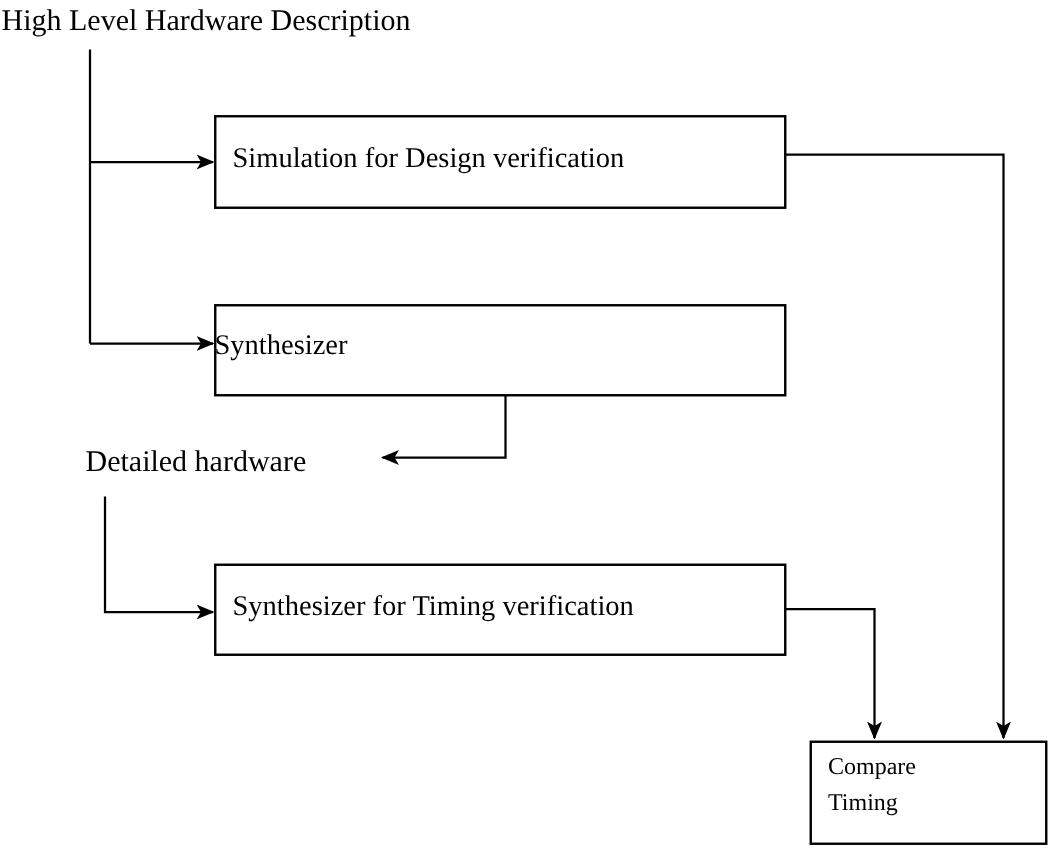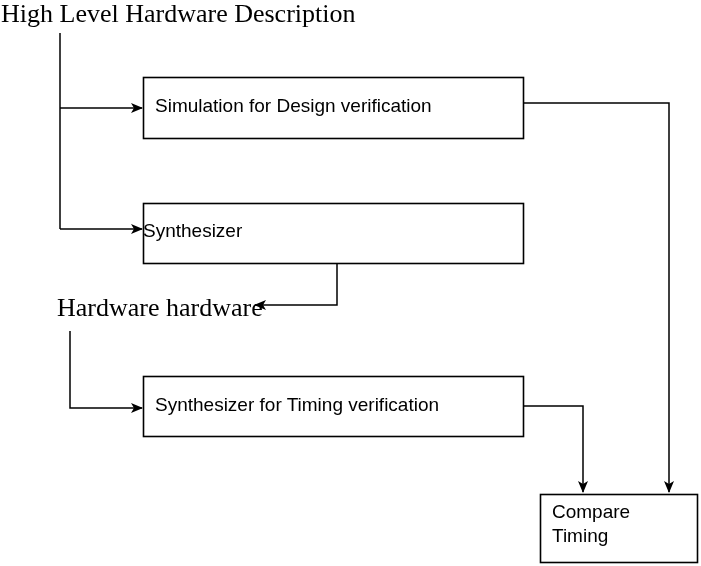--- a/index.html
+++ b/index.html
@@ -20,40 +20,40 @@
   }
   #flow-svg {
     position: absolute;
     left: 0;
     top: 0;
     width: 701px;
     height: 566px;
   }
   .node-label {
     position: absolute;
-    font-family: Liberation Sans, sans-serif;
+    font-family: Liberation Serif, serif;
     font-size: 19px;
     line-height: 23px;
     color: #000000;
     white-space: pre;
     pointer-events: none;
   }
   .free-label {
     position: absolute;
     font-family: "Liberation Serif", "DejaVu Serif", serif;
-    font-size: 26px;
+    font-size: 20px;
     line-height: 24px;
     color: #000000;
     white-space: pre;
   }
   #title-label { left: 1px; top: 2px; }
   #box1-label  { left: 155px; top: 94px; }
   #box2-label  { left: 143px; top: 219px; }
   #box3-label  { left: 155px; top: 393px; }
-  #box4-label  { left: 552px; top: 500px; font-size: 19px; line-height: 24px; }
+  #box4-label  { left: 552px; top: 500px; font-size: 16px; line-height: 24px; }
   #detailed-hw-label { left: 57px; top: 296px; }
 </style>
 </head>
 <body>
 
 <div id="diagram-root">
 
   <svg id="flow-svg" viewBox="0 0 701 566">
     <defs>
       <marker id="arrow-right" markerWidth="12" markerHeight="10" refX="11" refY="5" orient="auto" markerUnits="userSpaceOnUse">
@@ -85,21 +85,21 @@
 
     <path d="M70,331 L70,408 L142,408" fill="none" stroke="#000000" stroke-width="1.5" marker-end="url(#arrow-right)"></path>
 
     <path d="M524,103 L669,103 L669,492" fill="none" stroke="#000000" stroke-width="1.5" marker-end="url(#arrow-down)"></path>
 
     <path d="M524,406 L583,406 L583,492" fill="none" stroke="#000000" stroke-width="1.5" marker-end="url(#arrow-down)"></path>
   </svg>
 
   <div id="title-label" class="free-label">High Level Hardware Description</div>
 
-  <div id="detailed-hw-label" class="free-label">Hardware hardware</div>
+  <div id="detailed-hw-label" class="free-label">Detailed hardware</div>
 
   <div id="box1-label" class="node-label">Simulation for Design verification</div>
 
   <div id="box2-label" class="node-label">Synthesizer</div>
 
   <div id="box3-label" class="node-label">Synthesizer for Timing verification</div>
 
   <div id="box4-label" class="node-label"><span>Compare</span><br><span>Timing</span></div>
 
 </div>

